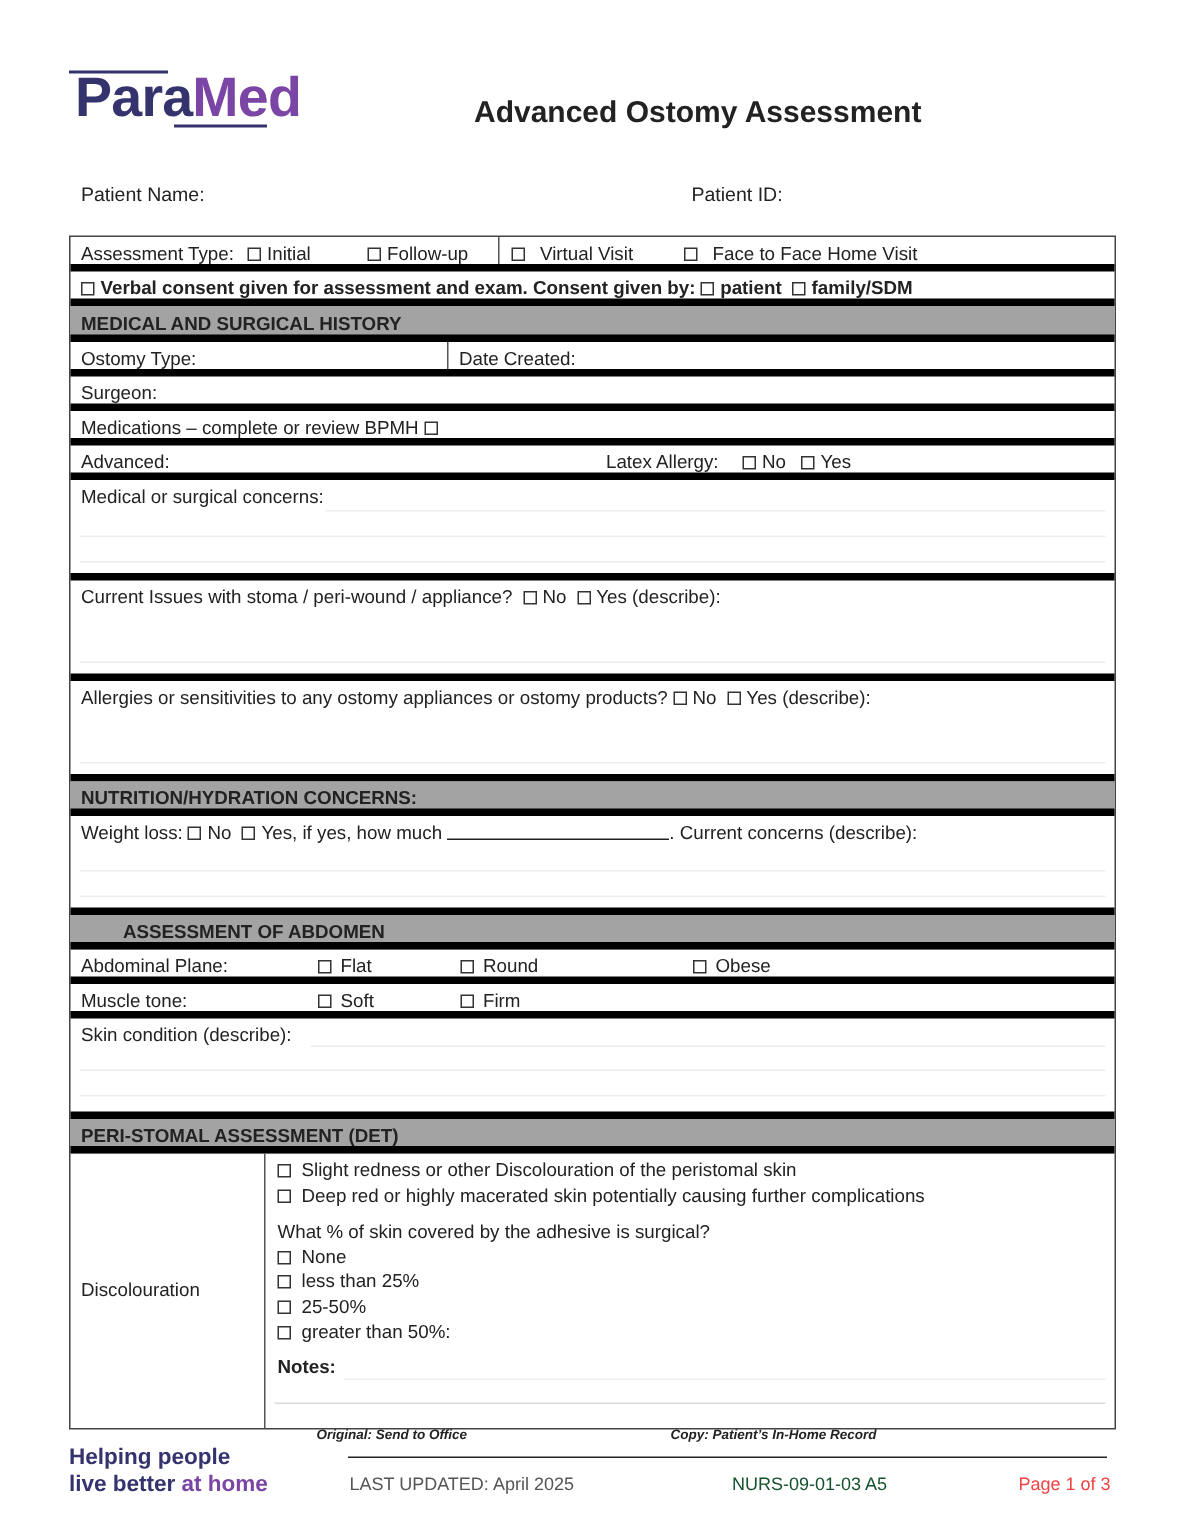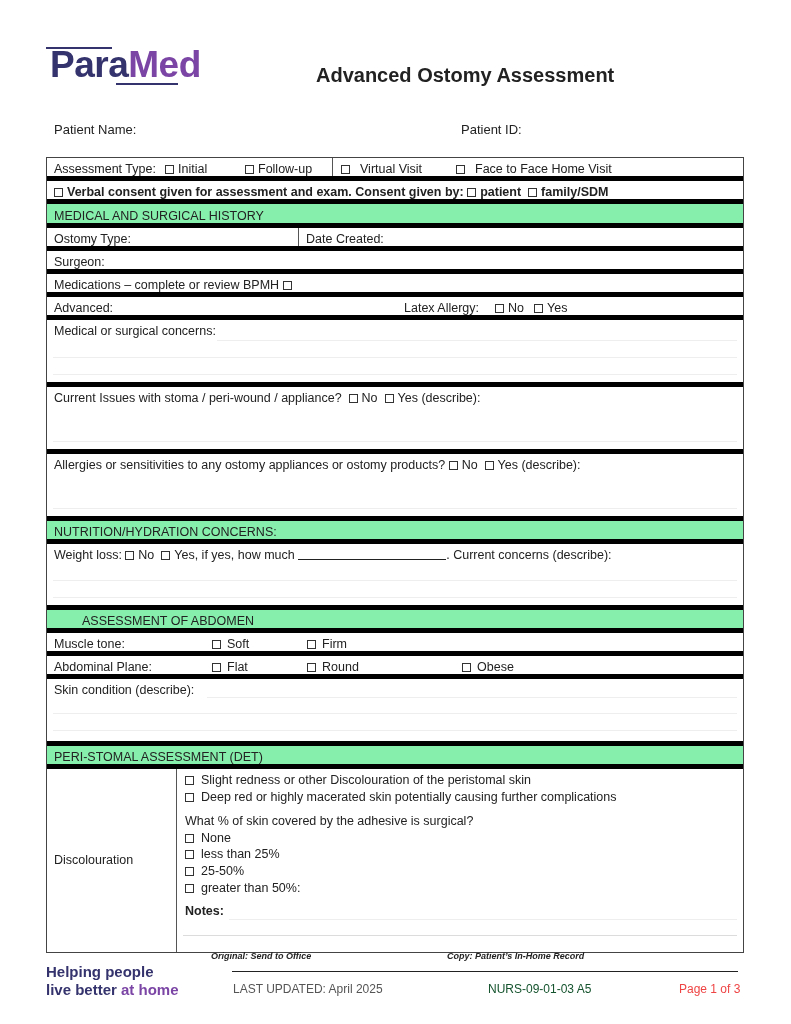--- a/index.html
+++ b/index.html
@@ -17,21 +17,21 @@
 
   .doc-title { left:316px; top:64px; font-size:20px; font-weight:bold; color:#222; }
   .patient-name { left:54px; top:122px; font-size:13px; }
   .patient-id { left:461px; top:122px; font-size:13px; }
 
   
   .form { left:46px; top:157px; width:698px; border:1px solid #444; box-sizing:border-box; }
   .row { position:relative; border-bottom:5px solid #000000; box-sizing:border-box; font-size:12.5px; }
   .row:last-child { border-bottom:none; }
   .row .txt { position:absolute; left:7px; white-space:nowrap; }
-  .hdr { background:#86efac; font-weight:normal; font-size:12.5px; }
+  .hdr { background:#a3a3a3; font-weight:bold; font-size:12.5px; }
   .bold { font-weight:bold; }
   .vline { position:absolute; top:0; bottom:0; width:1px; background:#555; }
   .faint { position:absolute; left:6px; right:6px; height:1px; background:#eeeeee; }
   .cb { display:inline-block; width:9px; height:9px; border:1px solid #333; margin-right:4px; vertical-align:-1px; box-sizing:border-box; }
   .opt { position:absolute; white-space:nowrap; }
   .under { display:inline-block; width:148px; border-bottom:1px solid #222; height:11px; vertical-align:-1px; }
 
   
   .foot-orig { left:211px; top:951px; font-size:9px; font-style:italic; font-weight:bold; color:#222; }
   .foot-copy { left:447px; top:951px; font-size:9px; font-style:italic; font-weight:bold; color:#222; }
@@ -120,30 +120,30 @@
     <span class="txt" style="top:4px;"><span>Weight loss:</span> <span class="cb"></span><span>No</span>&nbsp; <span class="cb"></span><span>Yes, if yes, how much</span> <span class="under"></span><span>. Current concerns (describe):</span></span>
     <div class="faint" style="top:36px;"></div>
     <div class="faint" style="top:53px;"></div>
   </div>
 
   <div class="row hdr" style="height:23px;">
     <span class="txt" style="top:4px;margin-left:28px;">ASSESSMENT OF ABDOMEN</span>
   </div>
 
   <div class="row" style="height:23px;">
-    <span class="txt" style="top:4px;">Muscle tone:</span>
-    <span class="opt" style="left:165px;top:4px;"><span class="cb" style="margin-right:6px;"></span><span>Soft</span></span>
-    <span class="opt" style="left:260px;top:4px;"><span class="cb" style="margin-right:6px;"></span><span>Firm</span></span>
-  </div>
-
-  <div class="row" style="height:23px;">
     <span class="txt" style="top:4px;">Abdominal Plane:</span>
     <span class="opt" style="left:165px;top:4px;"><span class="cb" style="margin-right:6px;"></span><span>Flat</span></span>
     <span class="opt" style="left:260px;top:4px;"><span class="cb" style="margin-right:6px;"></span><span>Round</span></span>
     <span class="opt" style="left:415px;top:4px;"><span class="cb" style="margin-right:6px;"></span><span>Obese</span></span>
+  </div>
+
+  <div class="row" style="height:23px;">
+    <span class="txt" style="top:4px;">Muscle tone:</span>
+    <span class="opt" style="left:165px;top:4px;"><span class="cb" style="margin-right:6px;"></span><span>Soft</span></span>
+    <span class="opt" style="left:260px;top:4px;"><span class="cb" style="margin-right:6px;"></span><span>Firm</span></span>
   </div>
 
   <div class="row" style="height:67px;">
     <span class="txt" style="top:4px;">Skin condition (describe):</span>
     <div class="faint" style="top:18px;left:160px;"></div>
     <div class="faint" style="top:34px;"></div>
     <div class="faint" style="top:51px;"></div>
   </div>
 
   <div class="row hdr" style="height:23px;">

